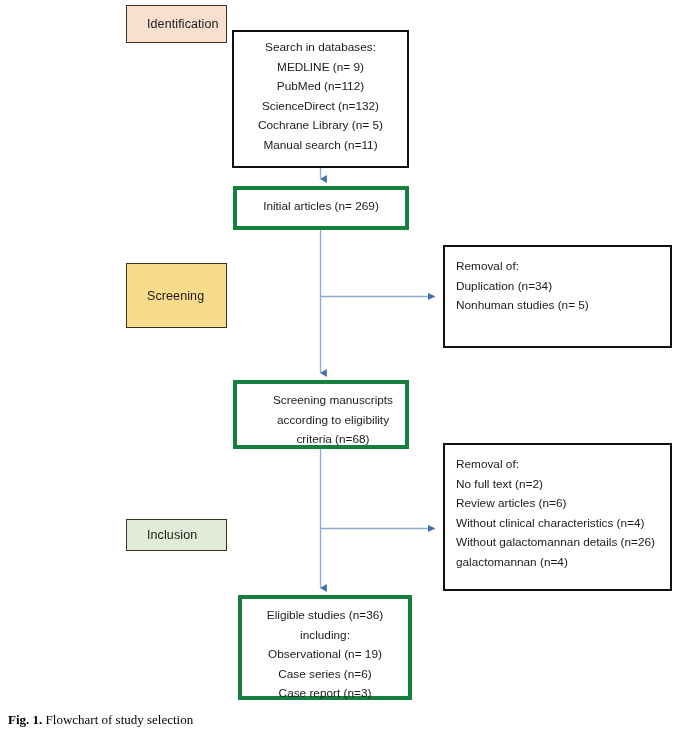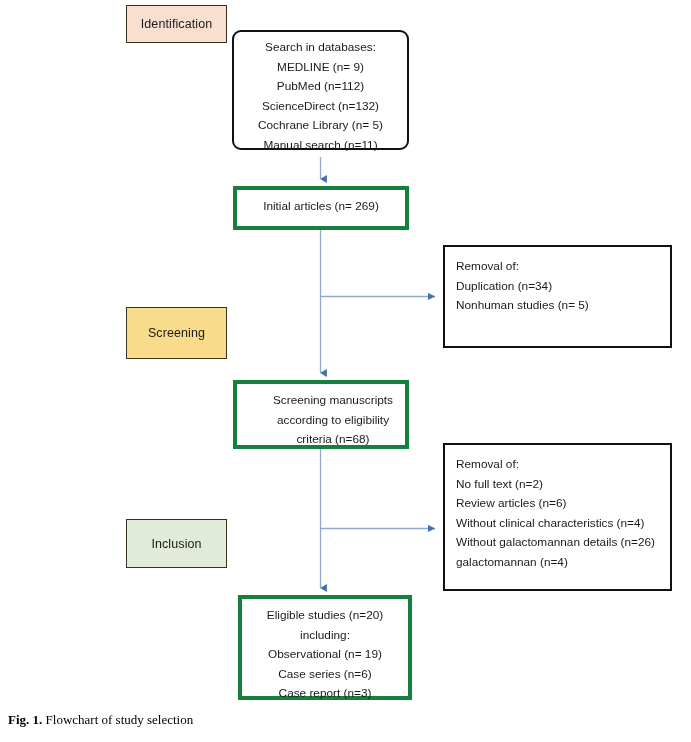--- a/index.html
+++ b/index.html
@@ -23,33 +23,34 @@
     height: 742px;
   }
 
   
   .stage-label {
     position: absolute;
     box-sizing: border-box;
     border: 1.5px solid #3d3122;
     display: flex;
     align-items: center;
-    justify-content: center;
+    justify-content: flex-start;
     font-size: 12.5px;
     letter-spacing: 0.1px;
     color: #1a1a1a;
+    padding-left: 20px;
   }
   #stage-identification {
     left: 126px; top: 5px; width: 101px; height: 38px;
   }
   #stage-screening {
-    left: 126px; top: 263px; width: 101px; height: 52px; margin-top: 44px;
+    left: 126px; top: 263px; width: 101px; height: 65px;
   }
   #stage-inclusion {
-    left: 126px; top: 519px; width: 101px; height: 49px;
+    left: 126px; top: 519px; width: 101px; height: 32px;
   }
 
   
   .flow-box {
     position: absolute;
     box-sizing: border-box;
     background: #ffffff;
     display: flex;
     flex-direction: column;
     justify-content: flex-start;
@@ -57,23 +58,22 @@
     line-height: 19.5px;
     color: #1a1a1a;
   }
   .flow-box.thick { border: 2.2px solid #111111; }
   .flow-box.thin  { border: 4px solid #15803d; }
   .flow-box.center-text { align-items: center; text-align: center; }
   .flow-box.left-text  { align-items: flex-start; text-align: left; }
   .flow-box .line { white-space: nowrap; }
 
   #box-search {
-    left: 232px; top: 30px; width: 177px; height: 120px;
+    left: 232px; top: 30px; width: 177px; height: 138px;
     padding-top: 6px;
-    border-radius: 9px;
   }
   #box-initial {
     left: 233px; top: 186px; width: 176px; height: 44px;
     padding-top: 7px;
   }
   #box-screening-manuscripts {
     left: 233px; top: 380px; width: 176px; height: 69px;
     padding-top: 7px;
     padding-left: 24px;
   }
@@ -176,21 +176,21 @@
   <div class="flow-box thick left-text" id="box-removal-2">
     <span class="line">Removal of:</span>
     <span class="line">No full text (n=2)</span>
     <span class="line">Review articles (n=6)</span>
     <span class="line">Without clinical characteristics (n=4)</span>
     <span class="line">Without galactomannan details (n=26)</span>
     <span class="line">galactomannan (n=4)</span>
   </div>
 
   <div class="flow-box thin center-text" id="box-eligible">
-    <span class="line">Eligible studies (n=20)</span>
+    <span class="line">Eligible studies (n=36)</span>
     <span class="line">including:</span>
     <span class="line">Observational (n= 19)</span>
     <span class="line">Case series (n=6)</span>
     <span class="line">Case report (n=3)</span>
   </div>
 
   <div id="figure-caption">
     <span class="caption-label">Fig. 1.</span><span> Flowchart of study selection</span>
   </div>
 

